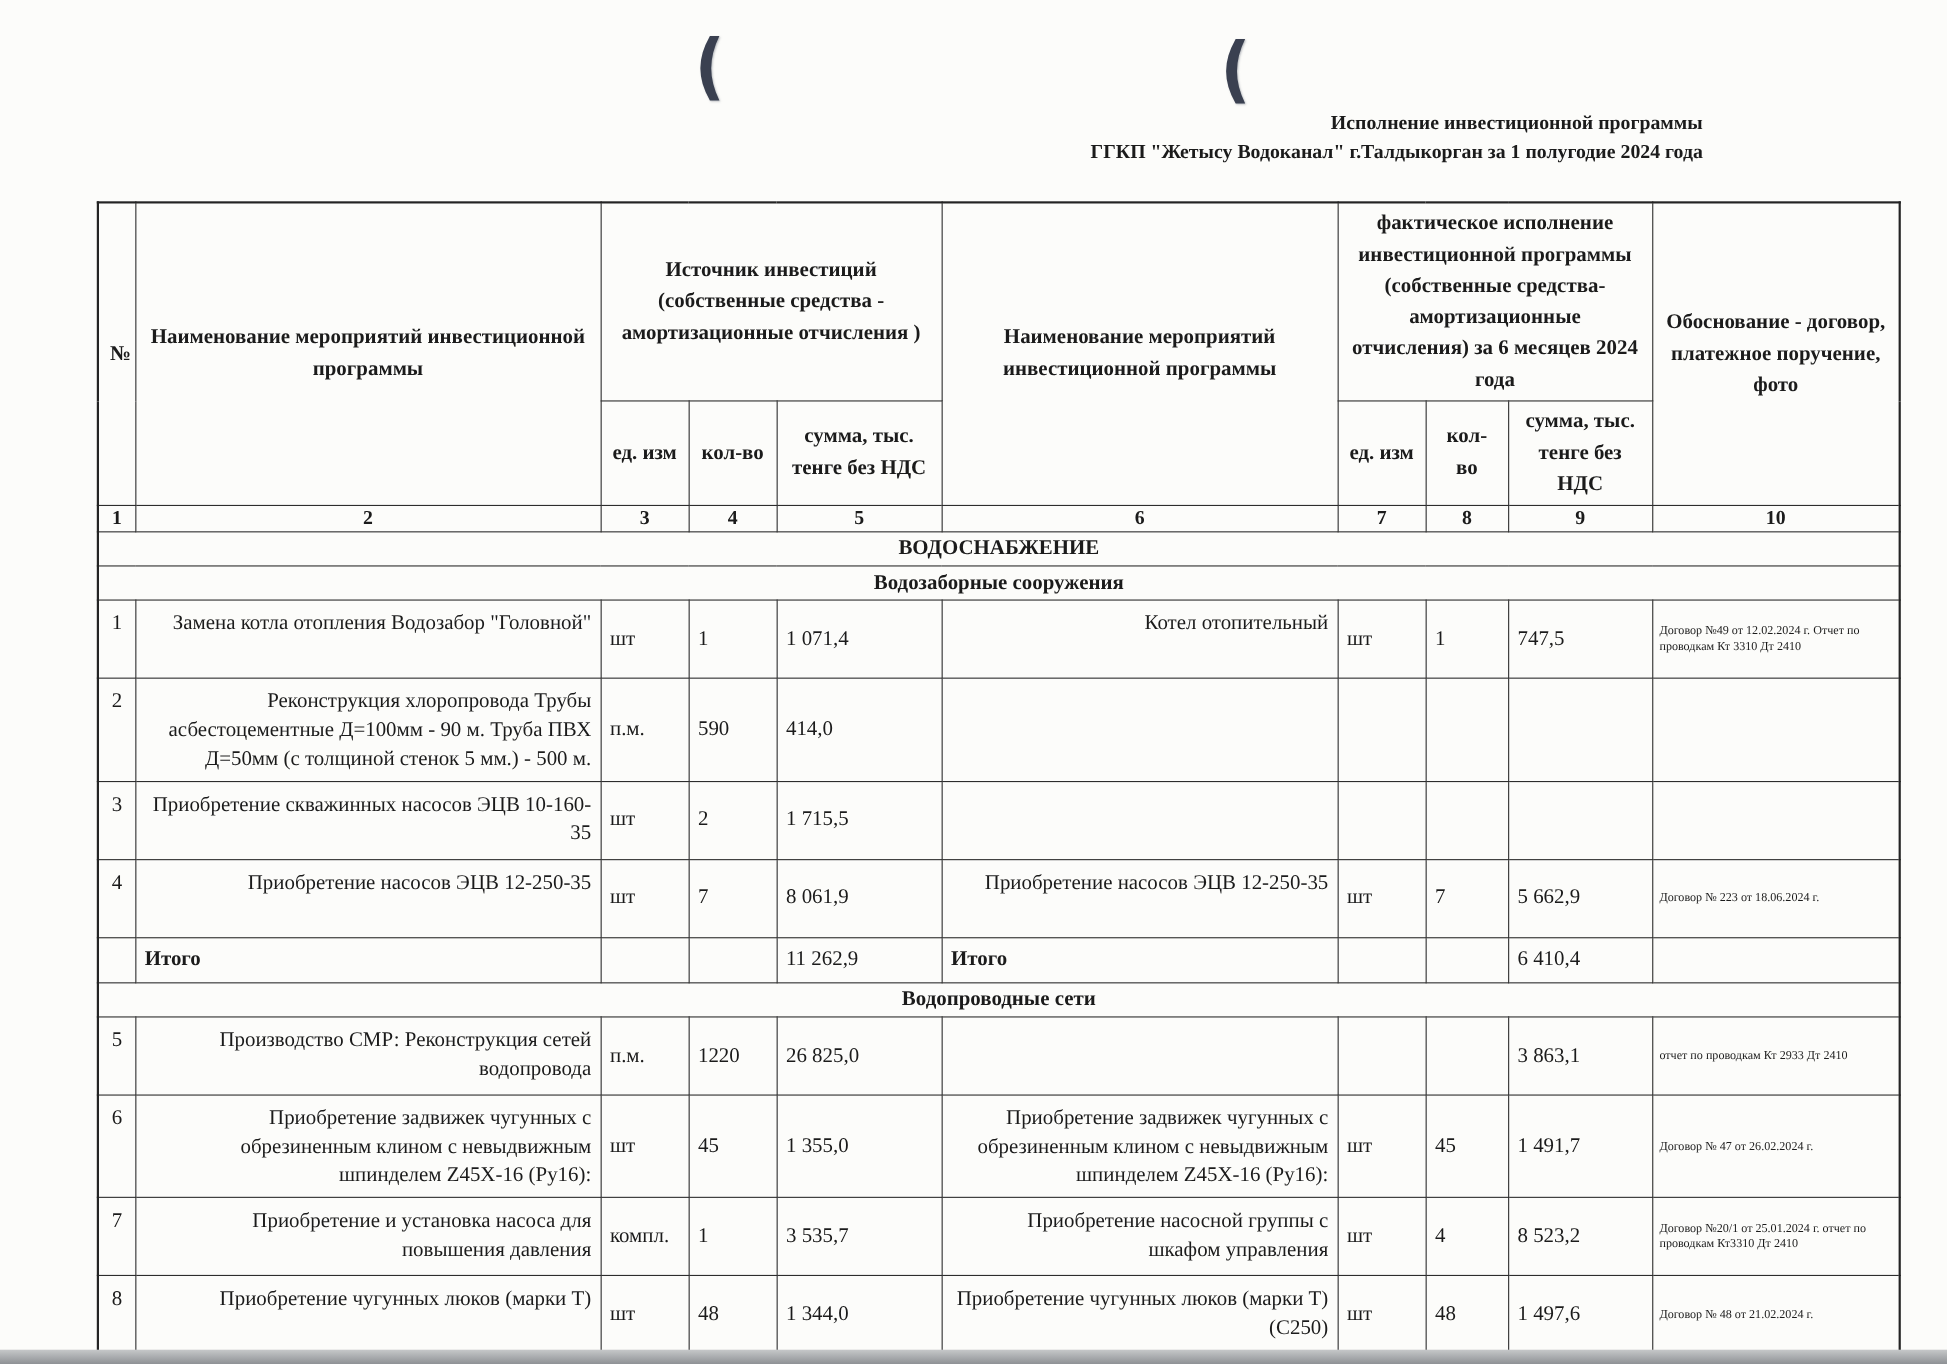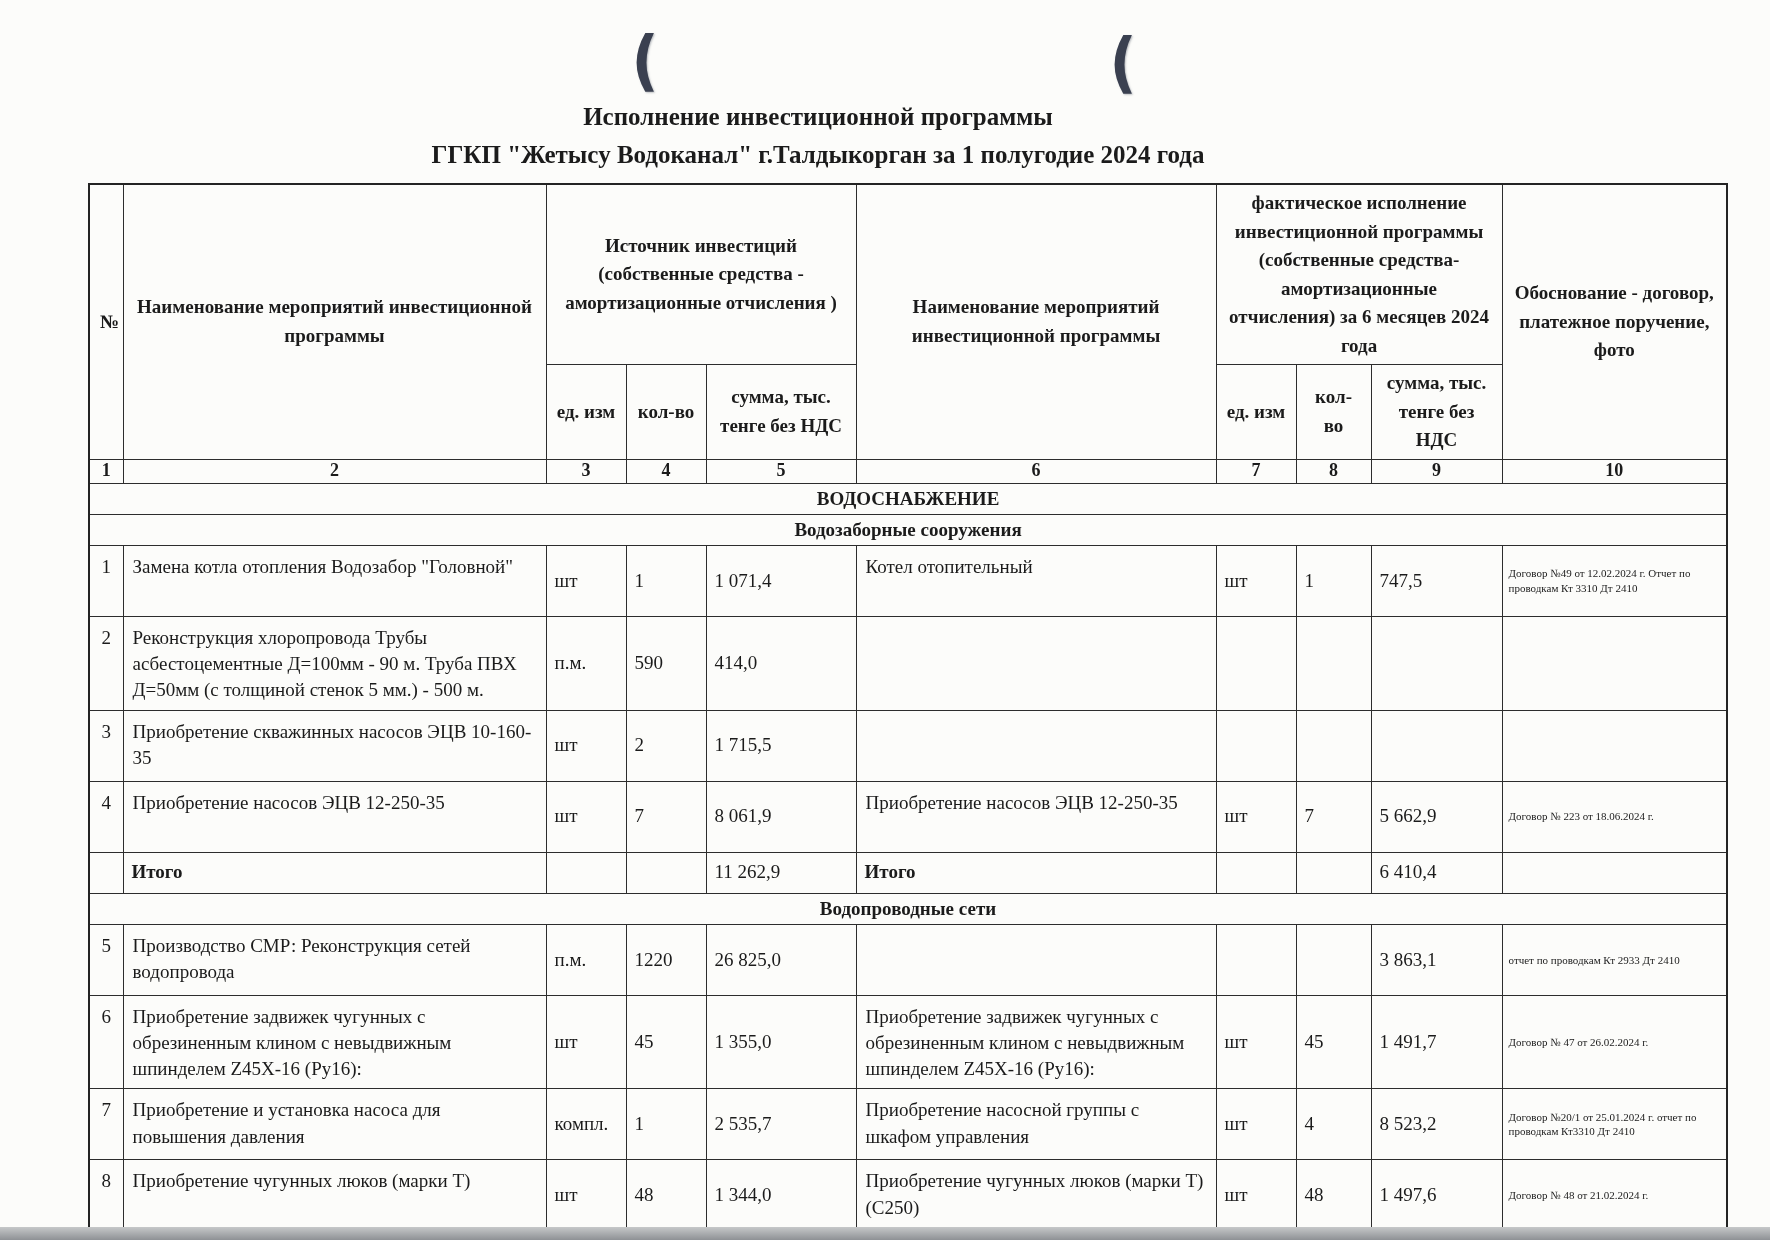--- a/index.html
+++ b/index.html
@@ -10,42 +10,42 @@
     color:#1b1b1b;
   }
   .binder-mark {
     position:absolute; font-family:"DejaVu Sans", sans-serif;
     font-size:66px; font-weight:bold; color:#3a4050; line-height:1;
     text-shadow:1px 1px 2px rgba(120,125,135,.5);
     transform:scaleX(.9);
   }
   .doc-title {
     position:absolute; top:98px; left:88px; width:1460px;
-    text-align:center; font-weight:bold; font-size:25px; line-height:1.5;
+    text-align:right; font-weight:bold; font-size:18px; line-height:1.5;
   }
   table.main {
     position:absolute; top:183px; left:88px; width:1638px;
     border-collapse:collapse; table-layout:fixed;
     border:2.5px solid #242424;
   }
   th, td { border:1.5px solid #2d2d2d; overflow:hidden; }
   th {
     font-weight:bold; font-size:19px; padding:4px 10px;
     text-align:center; vertical-align:middle; line-height:1.5;margin-top:31px;
   }
   thead tr.hd-top    { height:118px; }
   thead tr.hd-sub    { height:62px; }
   thead tr.hd-nums   { height:24px; }
   thead tr.hd-nums th{ padding:1px 2px; font-size:18px; line-height:1.1; }
   td {
     font-size:19px; padding:5px 8px; vertical-align:middle; line-height:1.38;
   }
   tr.item td { height:56px; }
   .c-num   { text-align:center; vertical-align:top; padding-top:8px; }
-  .c-name  { text-align:left; vertical-align:top; padding:8px 8px 6px 9px;margin-left:20px; }
+  .c-name  { text-align:right; vertical-align:top; padding:8px 8px 6px 9px;margin-left:20px; }
   .c-center{ text-align:left; white-space:nowrap; }
   .c-just  { font-size:11px; line-height:1.32; padding:3px 6px; text-align:left; }
   tr.section td {
     text-align:center; font-weight:bold; padding:2px; height:25px; font-size:19px;
   }
   tr.total td { height:30px; }
   .t-label { font-weight:bold; }
   .t-sum   { font-weight:normal; white-space:nowrap; }
   .scan-edge {
     position:absolute; left:0; bottom:0; width:1770px; height:13px;
@@ -198,21 +198,21 @@
         <td class="c-center">шт</td>
         <td class="c-center">45</td>
         <td class="c-center">1 491,7</td>
         <td class="c-just">Договор № 47 от 26.02.2024 г.</td>
       </tr>
       <tr class="item">
         <td class="c-num">7</td>
         <td class="c-name">Приобретение и установка насоса для повышения давления</td>
         <td class="c-center">компл.</td>
         <td class="c-center">1</td>
-        <td class="c-center">2 535,7</td>
+        <td class="c-center">3 535,7</td>
         <td class="c-name">Приобретение насосной группы с шкафом управления</td>
         <td class="c-center">шт</td>
         <td class="c-center">4</td>
         <td class="c-center">8 523,2</td>
         <td class="c-just">Договор №20/1 от 25.01.2024 г. отчет по проводкам Кт3310 Дт 2410</td>
       </tr>
       <tr class="item">
         <td class="c-num">8</td>
         <td class="c-name">Приобретение чугунных люков (марки Т)</td>
         <td class="c-center">шт</td>

